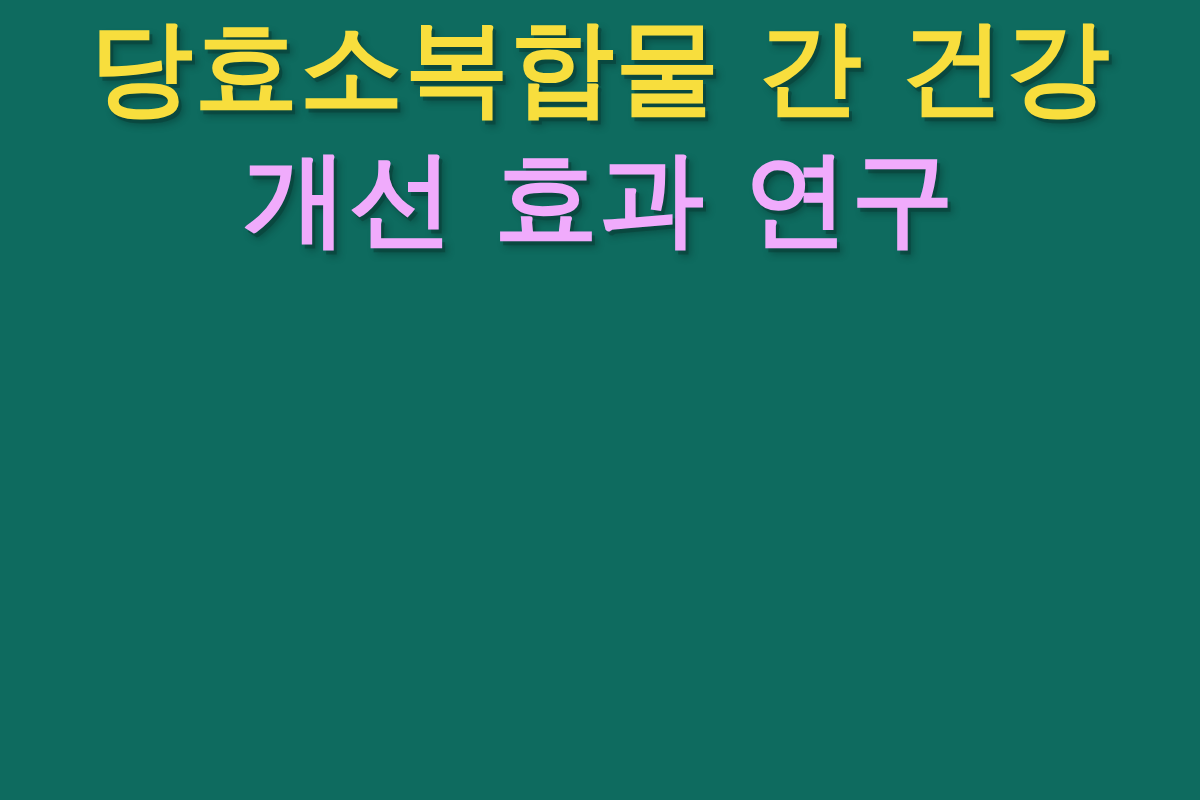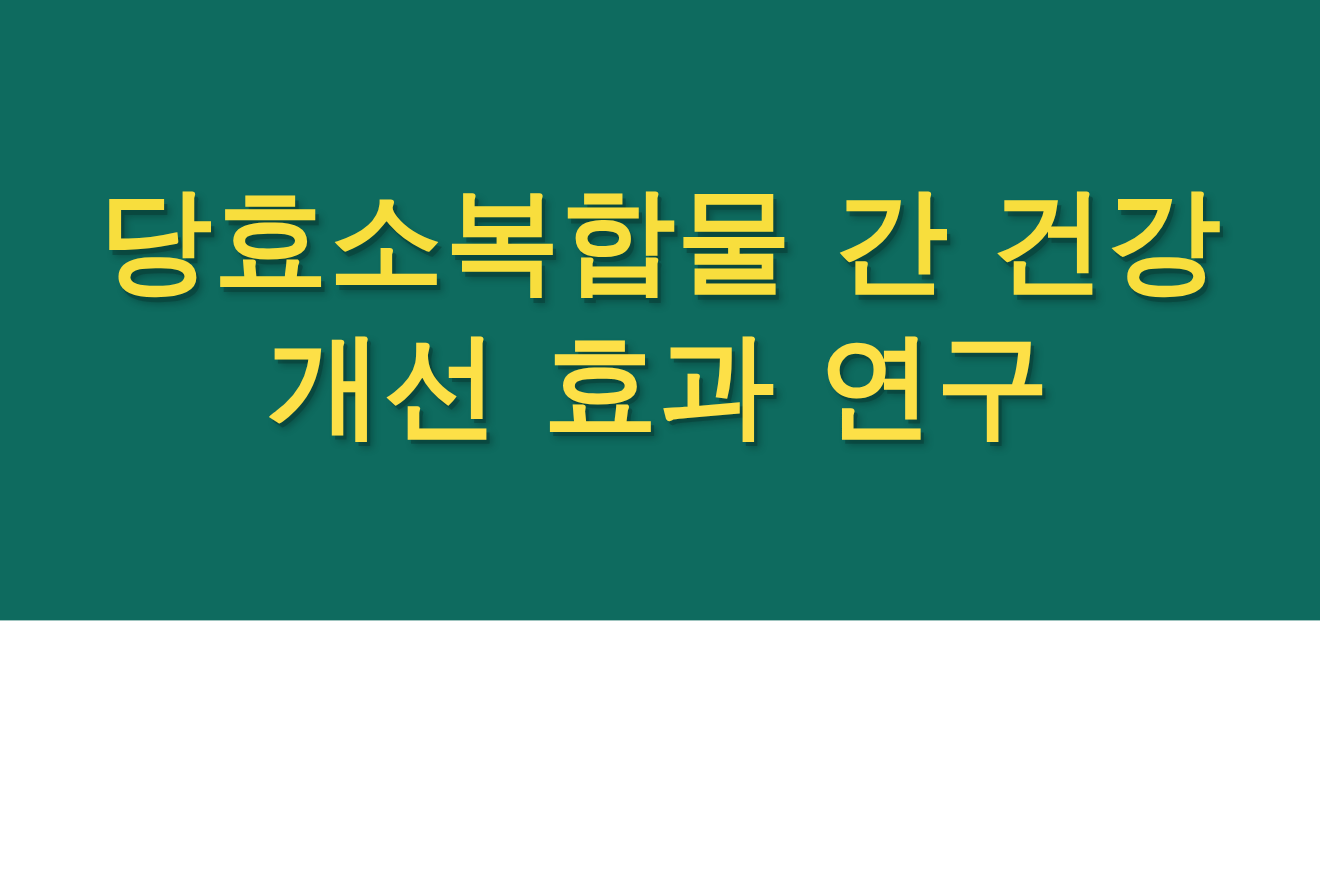--- a/index.html
+++ b/index.html
@@ -13,24 +13,23 @@
     height: 800px;
     overflow: hidden;
     font-family: "DejaVu Sans", "Liberation Sans", sans-serif;
   }
 
   
   .banner {
     position: relative;
     box-sizing: border-box;
     width: 1200px;
-    height: 564px;
+    height: 800px;
     background: #0E6B5F;
     display: flex;
-    align-items: center;
     justify-content: center;
     user-select: none;
   }
 
   
   .title-block {
     width: 1060px;
     text-align: center;
     
     transform: translateY(2px);
@@ -58,16 +57,16 @@
 </style>
 </head>
 <body>
 
 <div class="banner" style="background: rgb(14, 107, 95);">
 
   <div class="title-block">
 
     <span class="title-line title-line--first" style="color: rgb(248, 222, 61);">당효소복합물 간 건강</span>
 
-    <span class="title-line title-line--second" style="color: #fde047;">개선 효과 연구</span>
+    <span class="title-line title-line--second" style="color: #f0abfc;">개선 효과 연구</span>
 
   </div>
 </div>
 
 </body></html>

